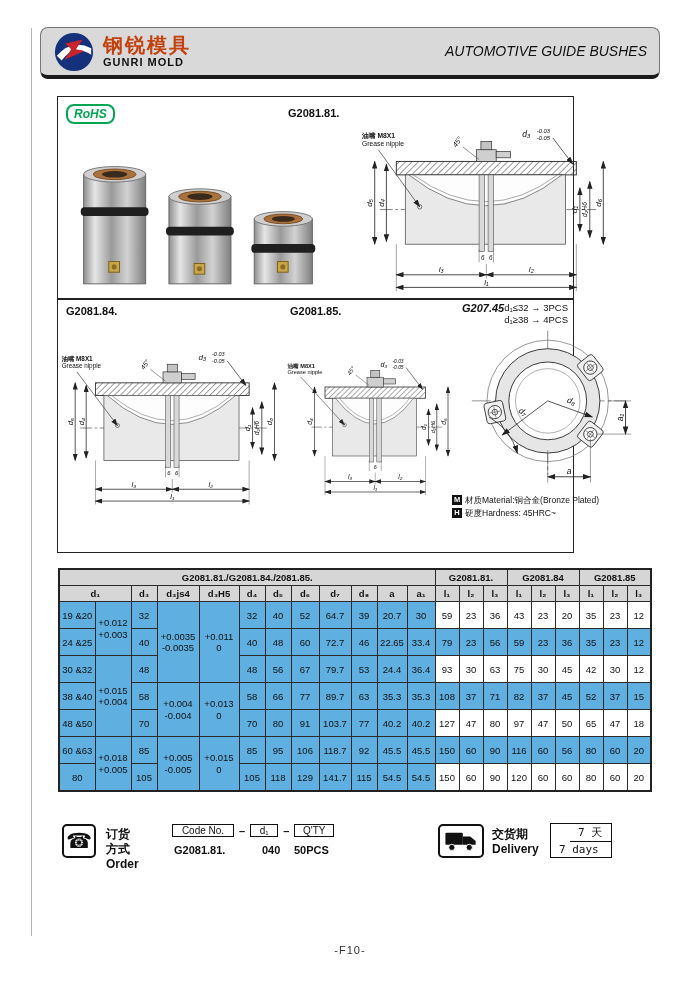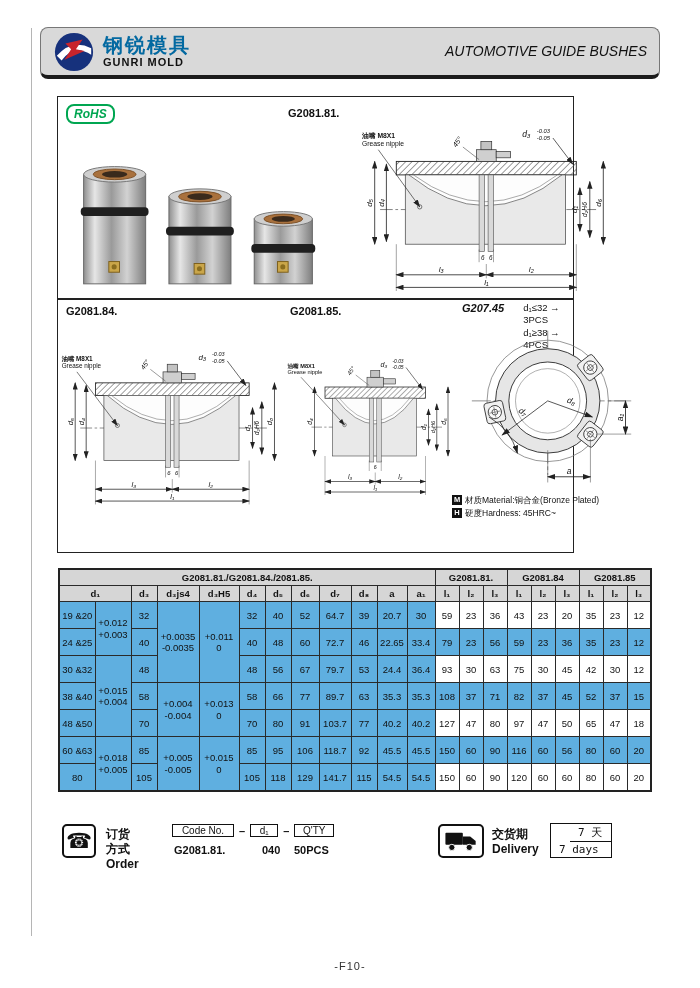--- a/index.html
+++ b/index.html
@@ -4,21 +4,21 @@
 <style>
   html,body{margin:0;padding:0;background:#fff;}
   .page{position:relative;width:700px;height:988px;background:#fff;overflow:hidden;
         font-family:"Liberation Sans",sans-serif;color:#111;}
   .abs{position:absolute;}
   
   .header-bar{left:40px;top:27px;width:620px;height:52px;background:#d9d9d9;
     border:1px solid #777;border-bottom:4px solid #1c1c1c;border-radius:8px;
     display:flex;align-items:center;justify-content:space-between;padding:0 12px;box-sizing:border-box;}
   .logo-wrap{display:flex;align-items:center;gap:8px;}
-  .logo-text-cn{font-size:20px;font-weight:bold;color:#0369a1;letter-spacing:2px;line-height:1;}
+  .logo-text-cn{font-size:20px;font-weight:bold;color:#c2410c;letter-spacing:2px;line-height:1;}
   .logo-text-en{font-size:11px;font-weight:bold;color:#111;letter-spacing:1px;line-height:1;margin-top:2px;}
   .titles{text-align:right;}
   .title-cn{font-size:15px;font-weight:bold;line-height:1.2;}
   .title-en{font-size:14px;font-weight:normal;font-style:italic;line-height:1.2;}
   
   .panel{left:57px;top:96px;width:517px;height:457px;border:1.5px solid #222;box-sizing:border-box;}
   .panel-divider{left:0;top:201px;width:100%;height:1.5px;background:#222;}
   .rohs{left:8px;top:7px;border:2px solid #00a651;border-radius:8px;color:#00a651;
         font-weight:bold;font-style:italic;font-size:12px;padding:0 6px;line-height:16px;}
   .dcode{font-size:11px;font-weight:bold;color:#111;}
@@ -40,21 +40,21 @@
   .tol{font-size:8.5px;line-height:1.2;}
   
   .icon-box{border:2px solid #111;border-radius:5px;display:flex;align-items:center;justify-content:center;box-sizing:border-box;background:#fff;}
   .order-label,.delivery-label{font-size:12px;font-weight:bold;line-height:1.25;}
   .code-box{border:1px solid #111;font-size:10px;display:inline-block;text-align:center;box-sizing:border-box;background:#fff;}
   .order-dash{font-size:11px;font-weight:bold;}
   .order-example{font-size:11px;font-weight:bold;}
   .delivery-box{border:1px solid #111;font-family:"DejaVu Sans Mono",monospace;font-size:11px;box-sizing:border-box;background:#fff;}
   .delivery-box .row1{border-bottom:1px solid #111;margin-left:19px;}
   .delivery-box div{padding:1px 8px;}
-  .page-num{left:0;top:944px;width:100%;text-align:center;font-size:11px;letter-spacing:1px;color:#333;margin-top:16px;}
+  .page-num{left:0;top:944px;width:100%;text-align:center;font-size:11px;letter-spacing:1px;color:#333;}
   .margin-line{left:31px;top:28px;width:1px;height:908px;background:#b5b5b5;}
 </style>
 </head>
 <body>
 
 <div class="page">
 
   <div class="abs margin-line"></div>
 
   <div class="abs header-bar">
@@ -286,21 +286,21 @@
           <line x1="127" y1="154" x2="127" y2="168" stroke="#555" stroke-width="0.6"></line>
           <text x="119" y="165" font-size="7" font-style="italic" fill="#111" text-anchor="middle">6</text>
           <line x1="52" y1="182" x2="119" y2="182" stroke="#222" stroke-width="0.9" marker-start="url(#as-g85)" marker-end="url(#ae-g85)"></line>
           <text x="85.5" y="179" font-size="9" font-style="italic" fill="#111" text-anchor="middle">l₃</text>
           <line x1="119" y1="182" x2="186" y2="182" stroke="#222" stroke-width="0.9" marker-start="url(#as-g85)" marker-end="url(#ae-g85)"></line>
           <text x="152.5" y="179" font-size="9" font-style="italic" fill="#111" text-anchor="middle">l₂</text>
           <line x1="52" y1="196" x2="186" y2="196" stroke="#222" stroke-width="0.9" marker-start="url(#as-g85)" marker-end="url(#ae-g85)"></line>
           <text x="119" y="193" font-size="9" font-style="italic" fill="#111" text-anchor="middle">l₁</text>
         </svg></div>
 
-    <div class="abs" style="left:404px;top:205px;display:flex;gap:19px;">
+    <div class="abs" style="left:404px;top:205px;display:flex;gap:0;">
       <div class="dcode" style="font-style:italic;">G207.45</div>
       <div class="pcs-lines">
         <div>d₁≤32 → 3PCS</div>
         <div>d₁≥38 → 4PCS</div>
       </div>
     </div>
     <div class="abs" style="left:402px;top:228px;width:184px;height:166px;" id="dwgD"><svg viewBox="0 0 185 175" width="100%" height="100%">
           <defs>
             <pattern id="h-g207" width="5" height="5" patternUnits="userSpaceOnUse" patternTransform="rotate(45)">
               <line x1="0" y1="0" x2="0" y2="5" stroke="#555" stroke-width="1.3"></line>

